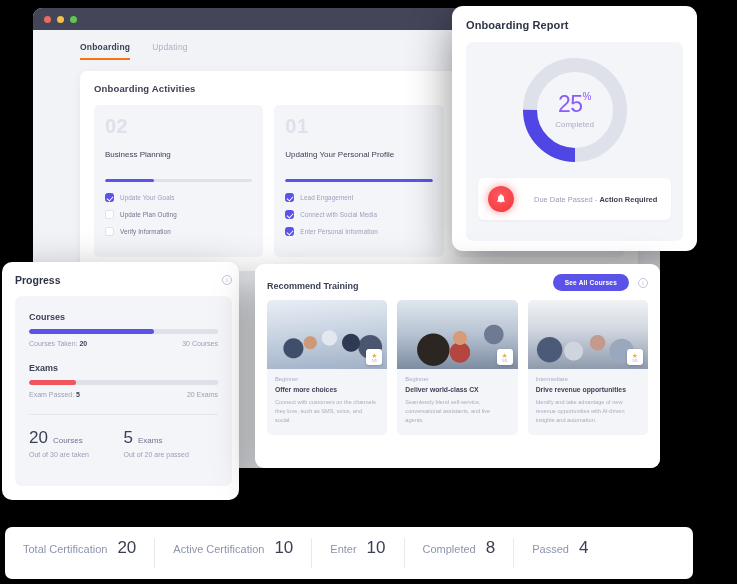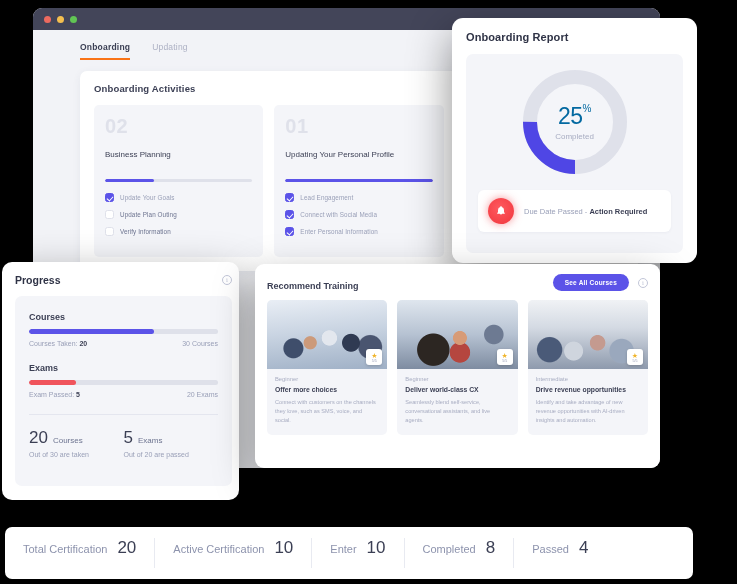--- a/index.html
+++ b/index.html
@@ -79,44 +79,44 @@
   .next-btn {
     position:absolute; right: 2px; top: 88px;
     width: 19px; height: 19px; border-radius:50%;
     background:#fff; box-shadow: 0 2px 7px rgba(50,55,100,0.20);
     display:flex; align-items:center; justify-content:center;
     color:#8d93ad; font-size: 9px;
   }
 
   
   .report-card {
-    position:absolute; left:452px; top:18px; width: 245px; height: 245px;
+    position:absolute; left:452px; top:6px; width: 245px; height: 245px;
     background:#ffffff; border-radius: 11px;
     box-shadow: 0 16px 44px rgba(0,0,0,0.45);
     padding: 13px 14px 14px 14px;
   }
   .report-title { font-size: 11px; font-weight:700; color:#2f3346; letter-spacing:.1px; }
   .report-body {
     margin-top: 11px; background:#f4f5f9; border-radius: 7px;
     height: 199px; padding: 13px 12px 12px 12px;
     display:flex; flex-direction:column; align-items:center;
   }
   .donut { position:relative; width: 110px; height: 110px; }
   .donut svg { display:block; transform: rotate(0deg); }
   .donut-center {
     position:absolute; inset:0; display:flex; flex-direction:column;
     align-items:center; justify-content:center;
   }
-  .donut-pct { font-size: 23px; color:#0369a1; font-weight:400; letter-spacing:-.5px;}
+  .donut-pct { font-size: 23px; color:#8b5cf6; font-weight:400; letter-spacing:-.5px;}
   .donut-pct sup { font-size: 10px; font-weight:400; top:-.35em; position:relative;}
   .donut-sub { font-size: 8px; color:#a8adc2; margin-top: 2px;}
 
   .alert-bar {
     margin-top: 13px; width: 100%; background:#fff; border-radius:6px;
-    height: 42px; display:flex; align-items:center; padding-left: 10px; gap: 10px;
+    height: 42px; display:flex; align-items:center; padding-left: 10px; gap: 20px;
     box-shadow: 0 1px 3px rgba(60,64,100,0.05);
   }
   .bell {
     width: 26px; height: 26px; border-radius:50%;
     background: radial-gradient(circle at 45% 40%, #ff5a5f, #f0353c);
     box-shadow: 0 0 9px rgba(240,60,70,0.55);
     display:flex; align-items:center; justify-content:center; flex:0 0 auto;
   }
   .alert-text { font-size: 7.5px; color:#9aa0b8; }
   .alert-text b { color:#3b3f54; font-weight:700; }

